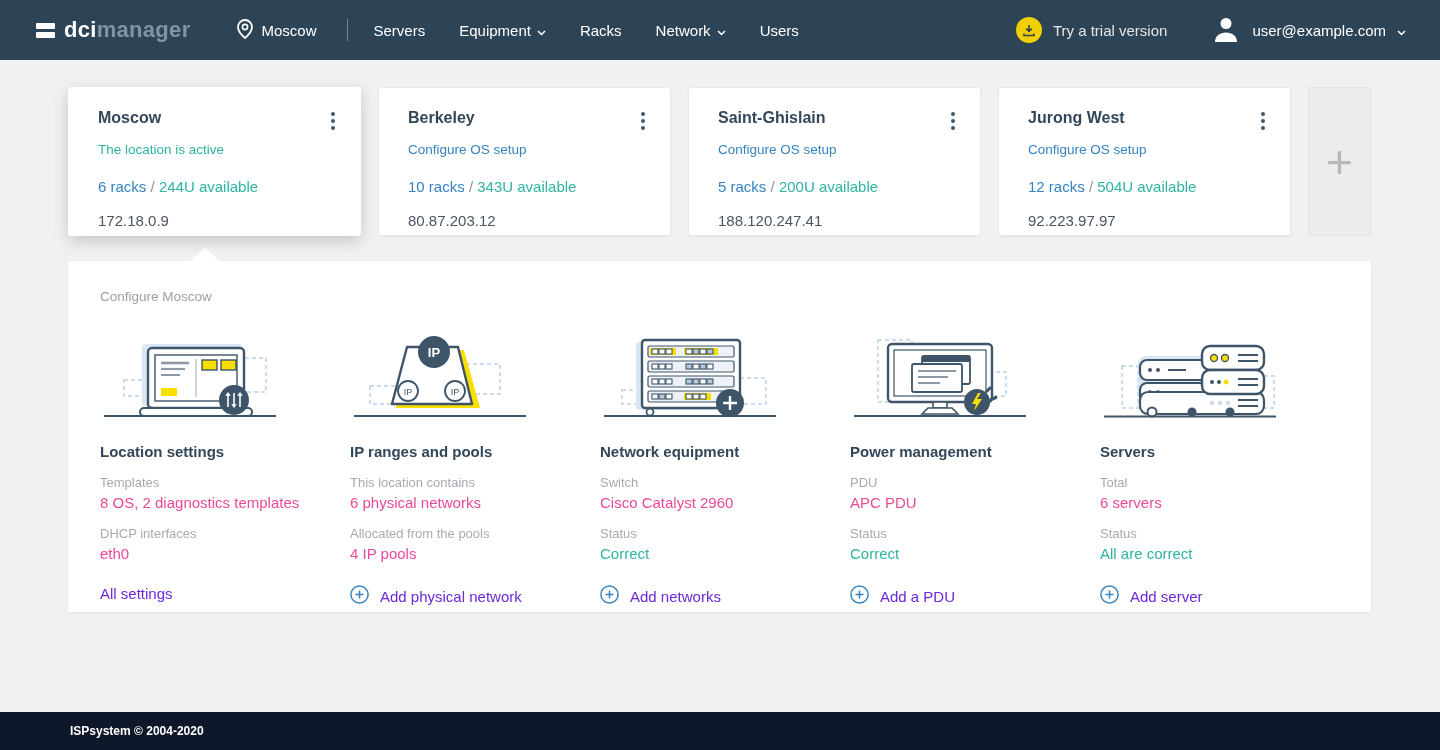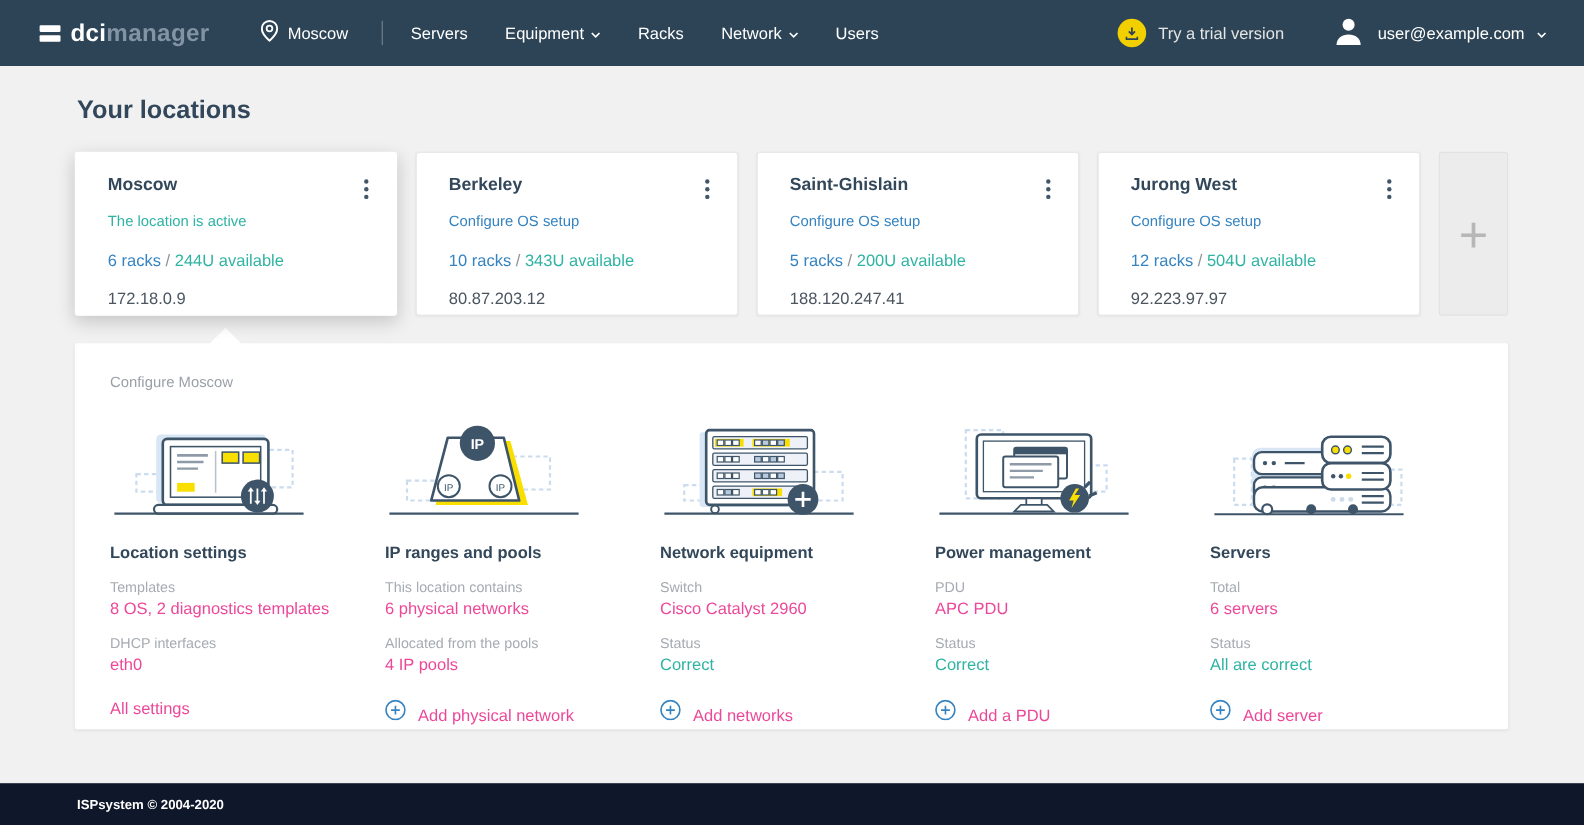--- a/index.html
+++ b/index.html
@@ -64,21 +64,21 @@
     background:#fff; border-radius:2px; box-shadow:0 1px 3px rgba(0,0,0,.06);
   }
   .panel-arrow { position:absolute; top:-10px; left:127px; width:20px; height:20px; background:#fff; transform:rotate(45deg); }
   .panel-title { padding:28px 0 0 32px; font-size:13.5px; color:#9aa0a6; }
   .sections { display:grid; grid-template-columns:repeat(5,250px); padding:26px 0 0 32px; }
   .illus { height:92px; }
   .sec-title { font-size:15px; font-weight:bold; color:#33475a; margin-top:21px; }
   .row-label { font-size:13px; color:#a6abb1; margin-top:15px; }
   .row-value { font-size:15px; color:#ec4899; margin-top:4px; }
   .row-value.success { color:#2fb3a2; }
-  .action { margin-top:23px; display:flex; align-items:flex-end; gap:11px; font-size:15px; color:#ec4899; cursor:pointer; }
+  .action { margin-top:23px; display:flex; align-items:center; gap:11px; font-size:15px; color:#6d28d9; cursor:pointer; }
 
   
   .footer {
     margin-top:auto; flex:0 0 38px; background:#0f172a; color:#fff;
     display:flex; align-items:center; padding-left:70px;
     font-size:12px; font-weight:bold;
   }
 </style>
 </head>
 <body>
@@ -145,21 +145,20 @@
         </span>
         <span>user@example.com</span>
         <span><svg width="9" height="6" viewBox="0 0 9 6">
               <path d="M1 1l3.5 3.5L8 1" fill="none" stroke="#fff" stroke-width="1.5"></path>
             </svg></span>
       </div>
     </div>
   </div>
 
   <div class="main">
-    <h1 class="page-title">Your locations</h1>
 
     <div class="cards">
 
       <div class="card active">
         <div class="card-head">
           <div class="card-name">Moscow</div>
           <div class="kebab">
               <i></i>
               <i></i>
               <i></i>

